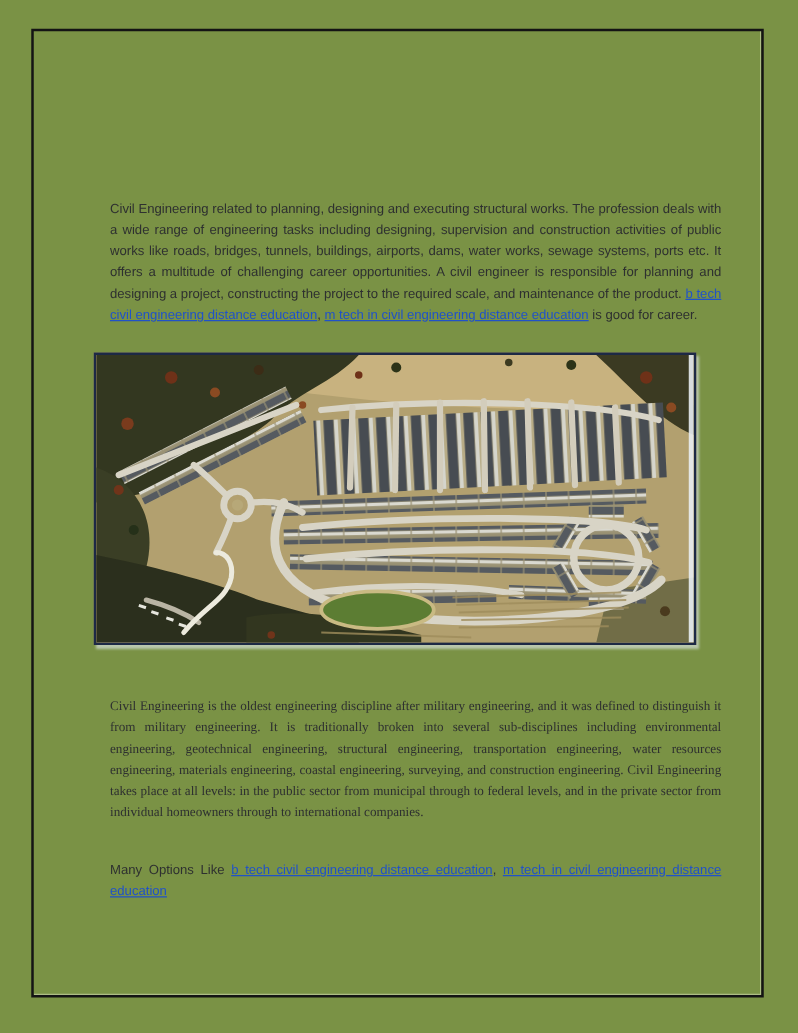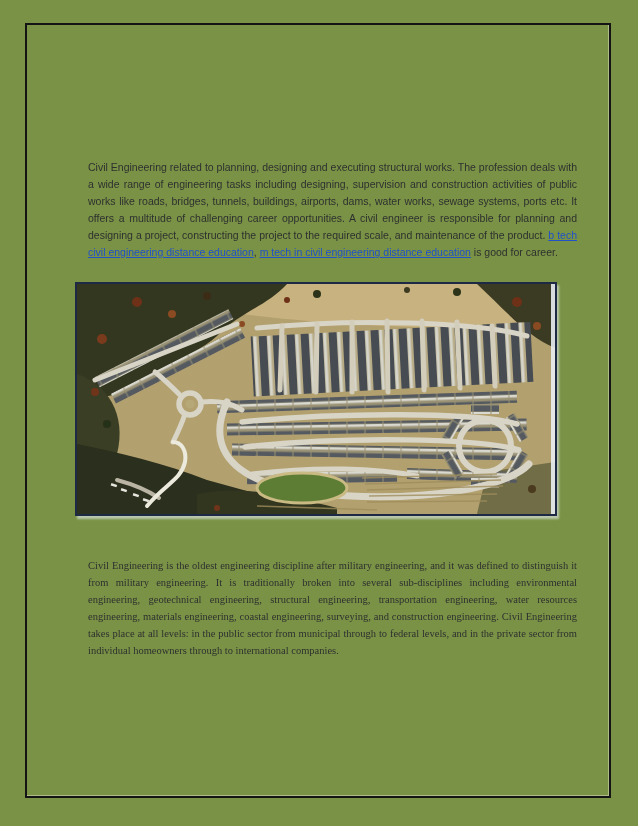--- a/index.html
+++ b/index.html
@@ -156,13 +156,14 @@
         <rect x="56" y="210" width="6" height="2.5" transform="rotate(18 59 211)"></rect>
         <rect x="66" y="215" width="6" height="2.5" transform="rotate(18 69 216)"></rect>
       </g>
 
       <rect x="474" y="0" width="4" height="230" fill="#e8edf2" opacity="0.9"></rect>
     </svg>
   </figure>
 
   <p class="para" id="para-body">Civil Engineering is the oldest engineering discipline after military engineering, and it was defined to distinguish it from military engineering. It is traditionally broken into several sub-disciplines including environmental engineering, geotechnical engineering, structural engineering, transportation engineering, water resources engineering, materials engineering, coastal engineering, surveying, and construction engineering. Civil Engineering takes place at all levels: in the public sector from municipal through to federal levels, and in the private sector from individual homeowners through to international companies.</p>
 
+  <p class="para" id="para-options"><span>Many Options Like </span><a class="doclink">b tech civil engineering distance education</a><span>, </span><a class="doclink">m tech in civil engineering distance education</a></p>
 </div>
 
 </body></html>

